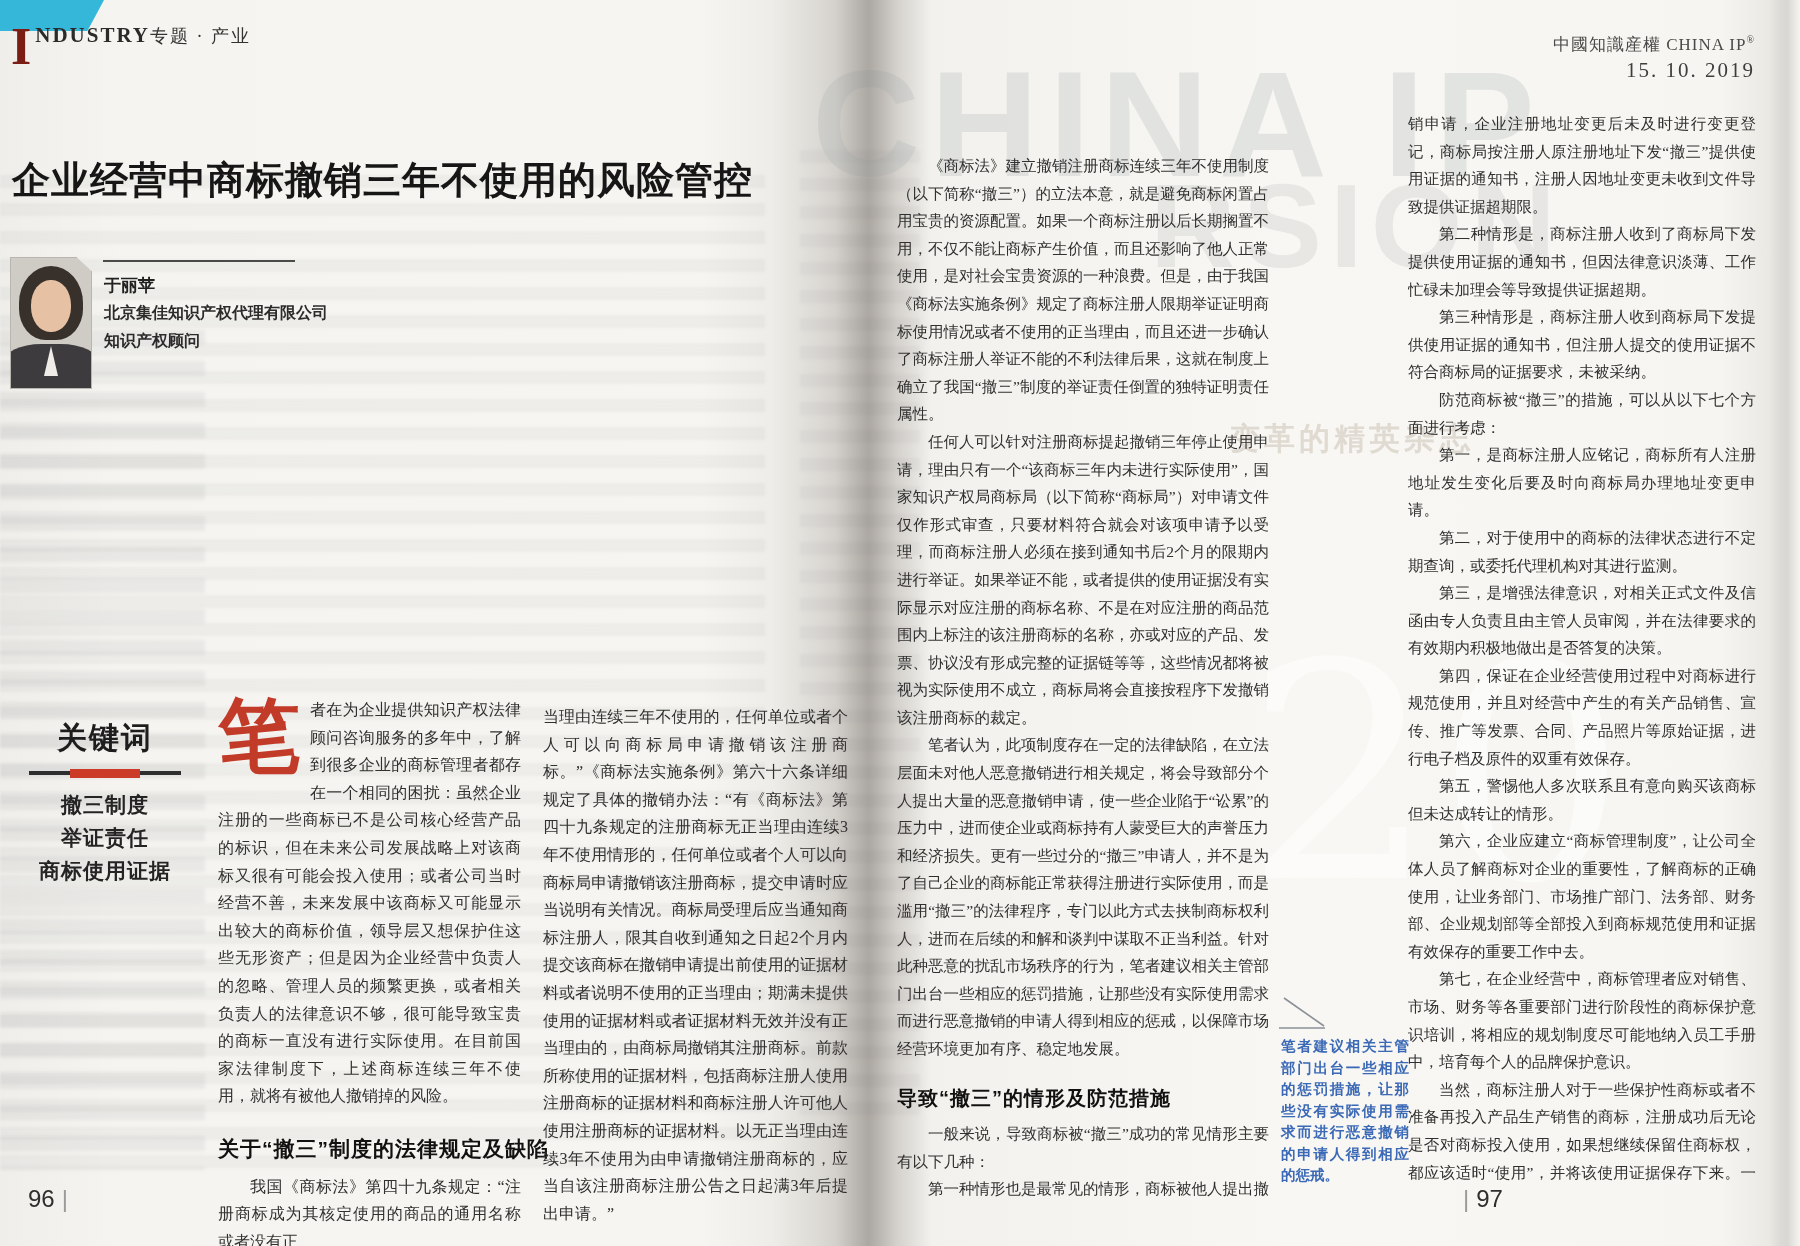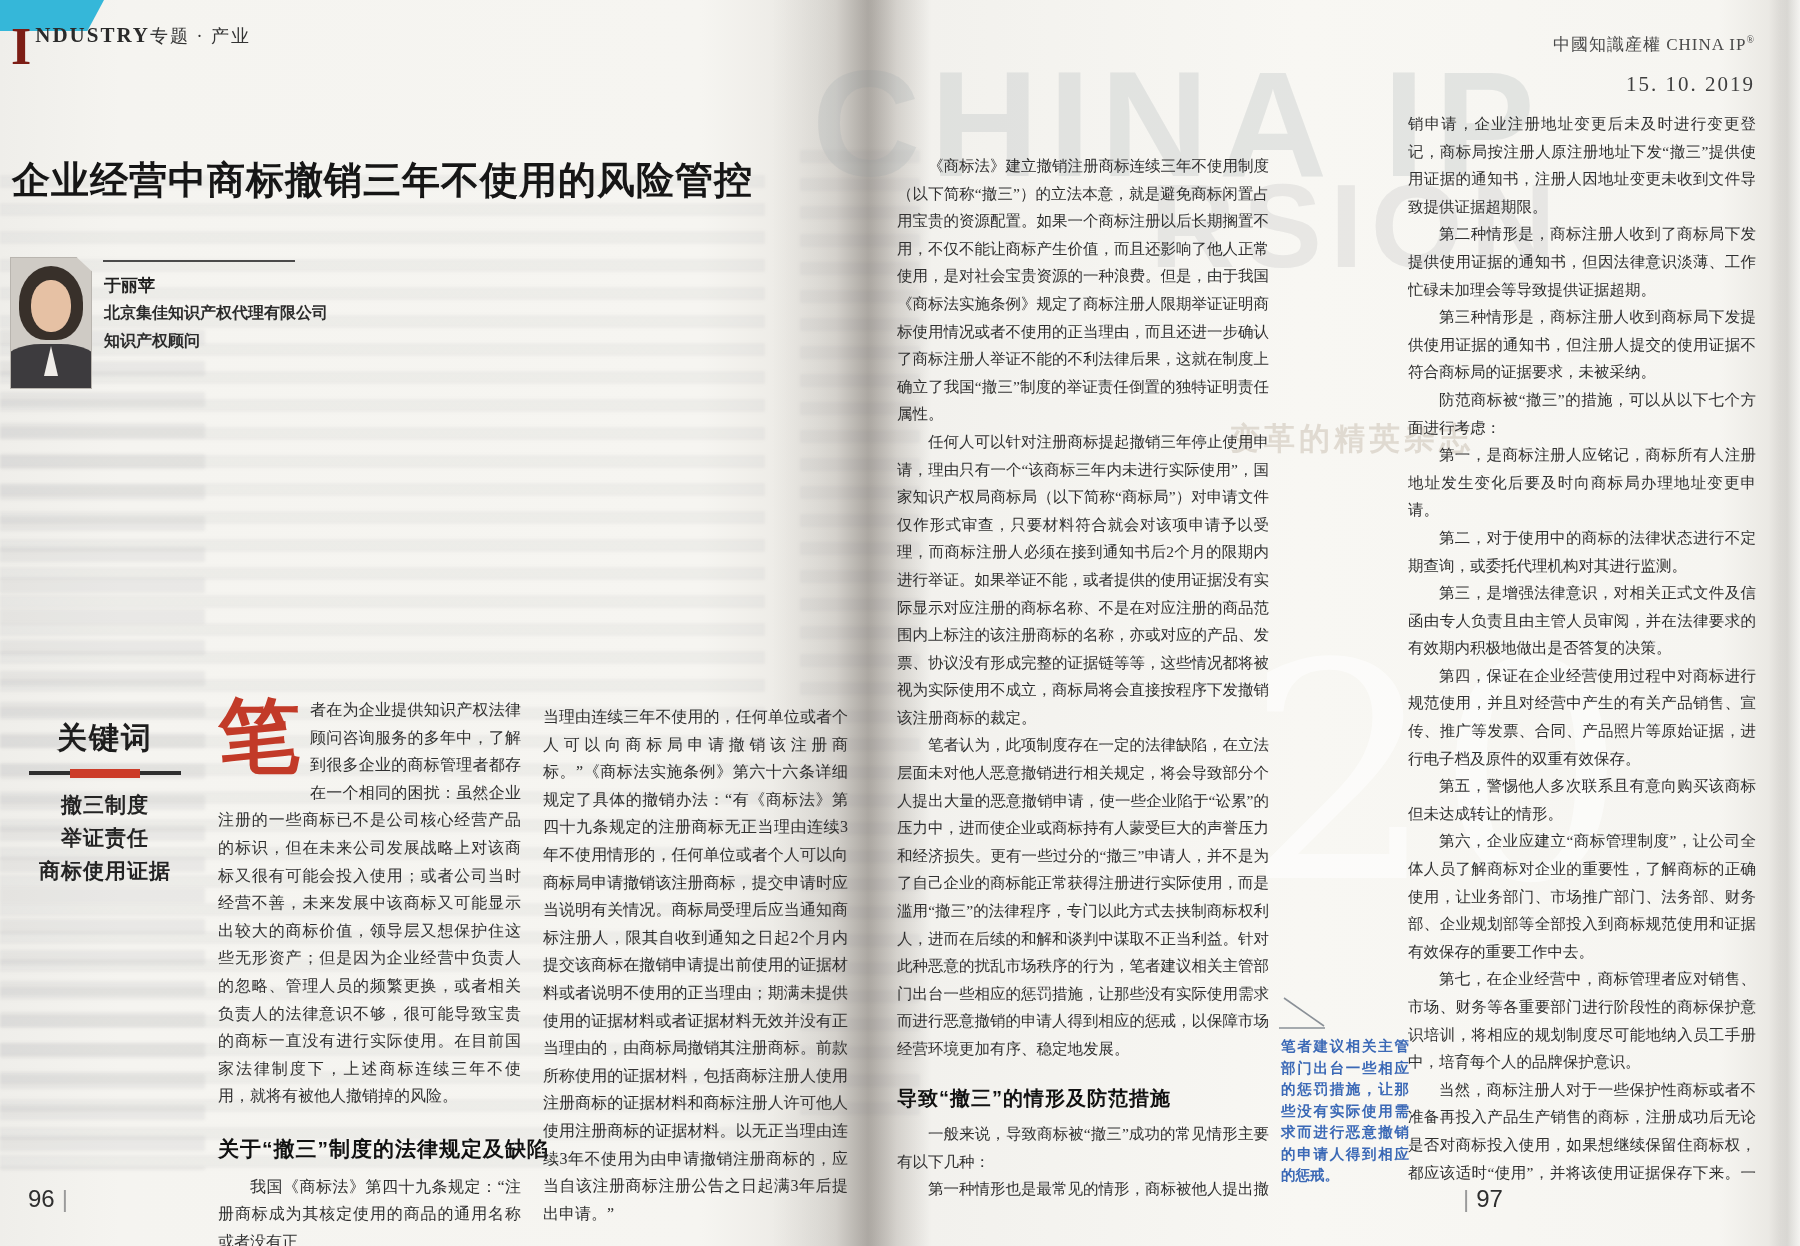--- a/index.html
+++ b/index.html
@@ -71,21 +71,21 @@
   .rp-col2{left:1408px;top:110px;width:348px;height:1072px;overflow:hidden;font-size:15.5px;}
   
   .pq-arrow{left:1278px;top:996px;}
   .pull-quote{left:1281px;top:1036px;width:128px;text-align:justify;
     font-family:"Liberation Sans",sans-serif;font-weight:bold;
     font-size:14.5px;line-height:21.5px;color:#3b69b6;}
   
   .masthead{left:1440px;top:33px;width:315px;text-align:right;color:#4a4a4a;}
   .masthead .m1{font-size:17px;letter-spacing:1px;}
   .masthead .m1 sup{font-size:10px;}
-  .masthead .m2{font-size:21px;letter-spacing:2px;color:#3e3e3e;margin-top:16px;}
+  .masthead .m2{font-size:21px;letter-spacing:2px;color:#3e3e3e;margin-top:2px;}
   
   .folio{font-family:"Liberation Sans",sans-serif;font-size:24px;color:#2f2f2f;text-align:right;}
   .folio .bar{color:#9a9a9a;margin:0 7px;font-weight:normal;}
   .folio-left{left:28px;top:1185px;}
   .folio-right{left:1456px;top:1185px;}
   
   .fold{left:772px;top:0;width:160px;height:1246px;pointer-events:none;
     background:linear-gradient(90deg, rgba(0,0,0,0) 0%, rgba(60,55,50,0.10) 40%, rgba(60,55,50,0.30) 60%, rgba(60,55,50,0.10) 78%, rgba(0,0,0,0) 100%);}
   .edge-right{left:1768px;top:0;width:32px;height:1246px;pointer-events:none;
     background:linear-gradient(90deg, rgba(0,0,0,0) 0%, rgba(0,0,0,0.08) 60%, rgba(255,255,255,0.3) 100%);}

